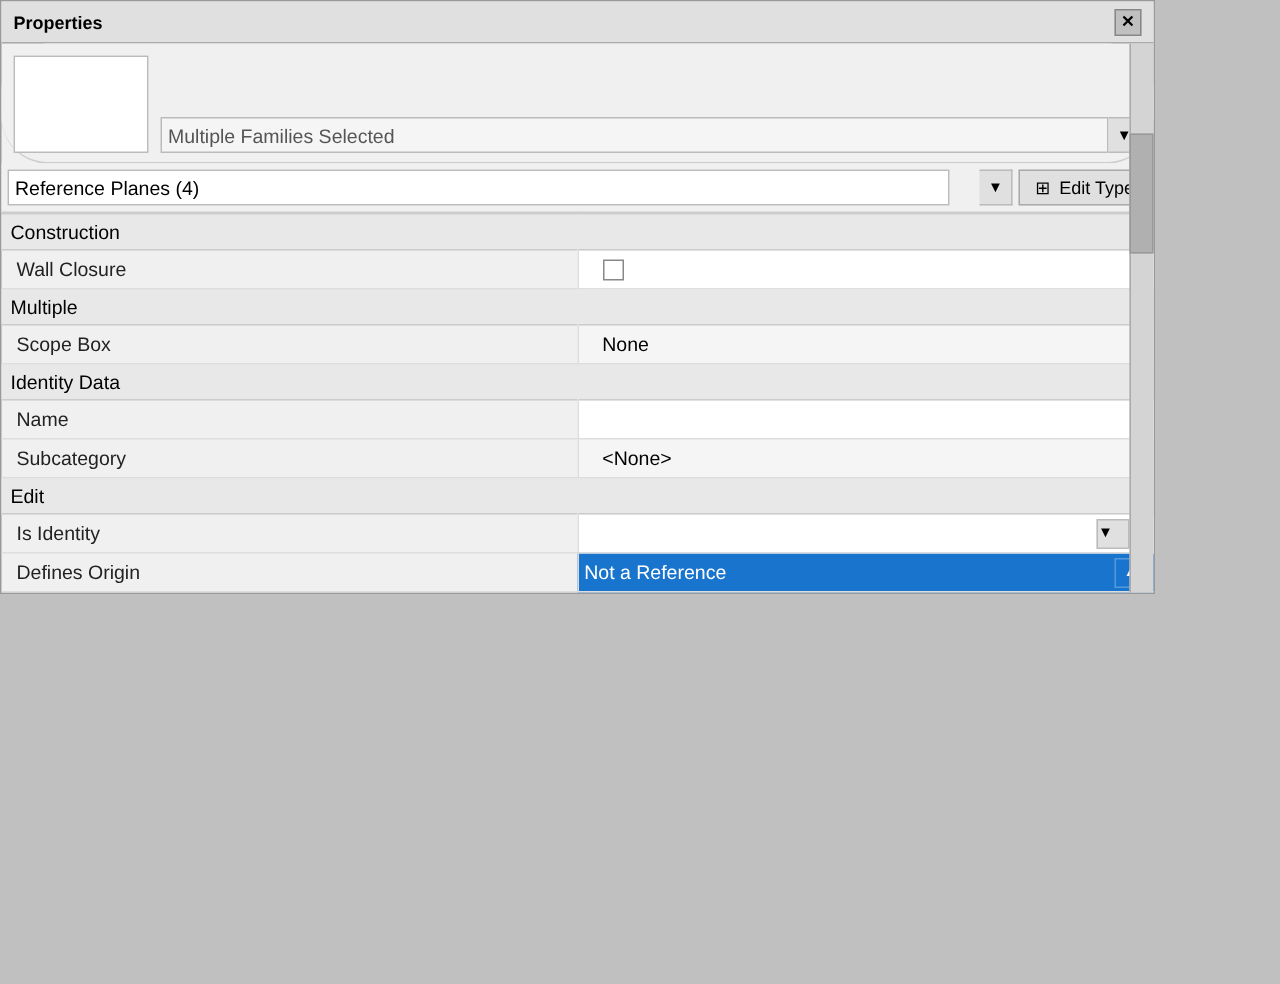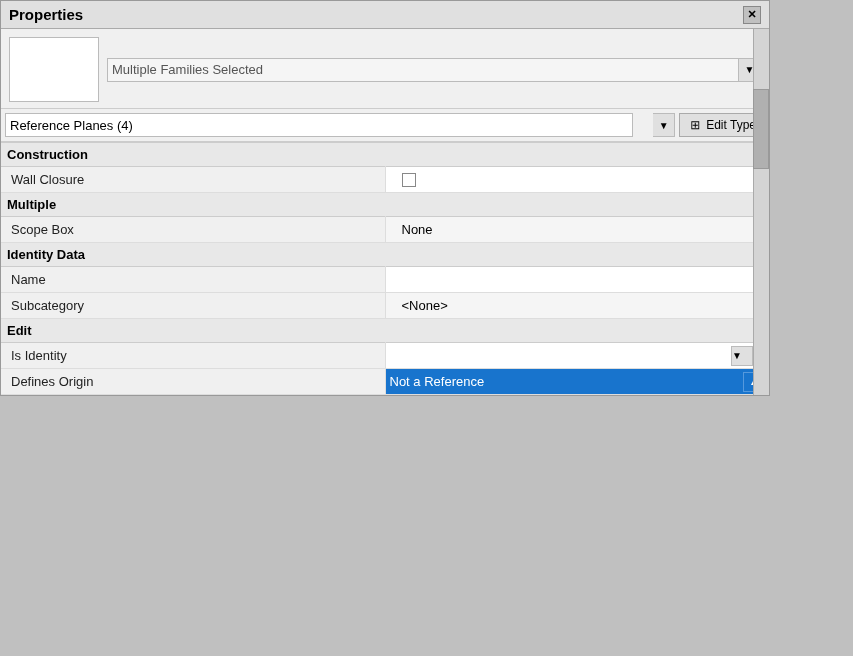--- a/index.html
+++ b/index.html
@@ -20,43 +20,44 @@
       background: #e0e0e0;
       border-bottom: 1px solid #aaa;
       padding: 4px 8px;
       display: flex;
       align-items: center;
       justify-content: space-between;
       height: 28px;
     }
     .title-bar-text {
       font-weight: bold;
-      font-size: 15px;
+      font-size: 12px;
     }
     .close-btn {
       width: 18px;
       height: 18px;
       background: #c0c0c0;
       border: 1px solid #888;
       display: flex;
       align-items: center;
       justify-content: center;
       cursor: pointer;
       font-size: 11px;
       font-weight: bold;
     }
     
     .header-area {
       background: #f0f0f0;
       padding: 8px 8px 6px 8px;
       border-bottom: 1px solid #ccc;
       display: flex;
-      align-items: center;
+      align-items: flex-end;
       gap: 8px;
       min-height: 80px;
+      border-radius: 31px;
     }
     .thumbnail-box {
       width: 90px;
       height: 65px;
       background: #fff;
       border: 1px solid #bbb;
       flex-shrink: 0;
     }
     .family-select-wrapper {
       flex: 1;
@@ -150,21 +151,21 @@
     .section-header {
       background: #e8e8e8;
       font-weight: bold;
       font-size: 13px;
       padding: 3px 6px;
       border-top: 1px solid #ccc;
       border-bottom: 1px solid #ccc;
     }
     .section-header td {
       padding: 4px 6px;
-      font-weight: bold;
+      font-weight: normal;
     }
     .section-collapse {
       float: right;
       cursor: pointer;
       font-size: 10px;
       color: #555;
     }
     .prop-row td {
       border-bottom: 1px solid #ddd;
       padding: 3px 6px;

